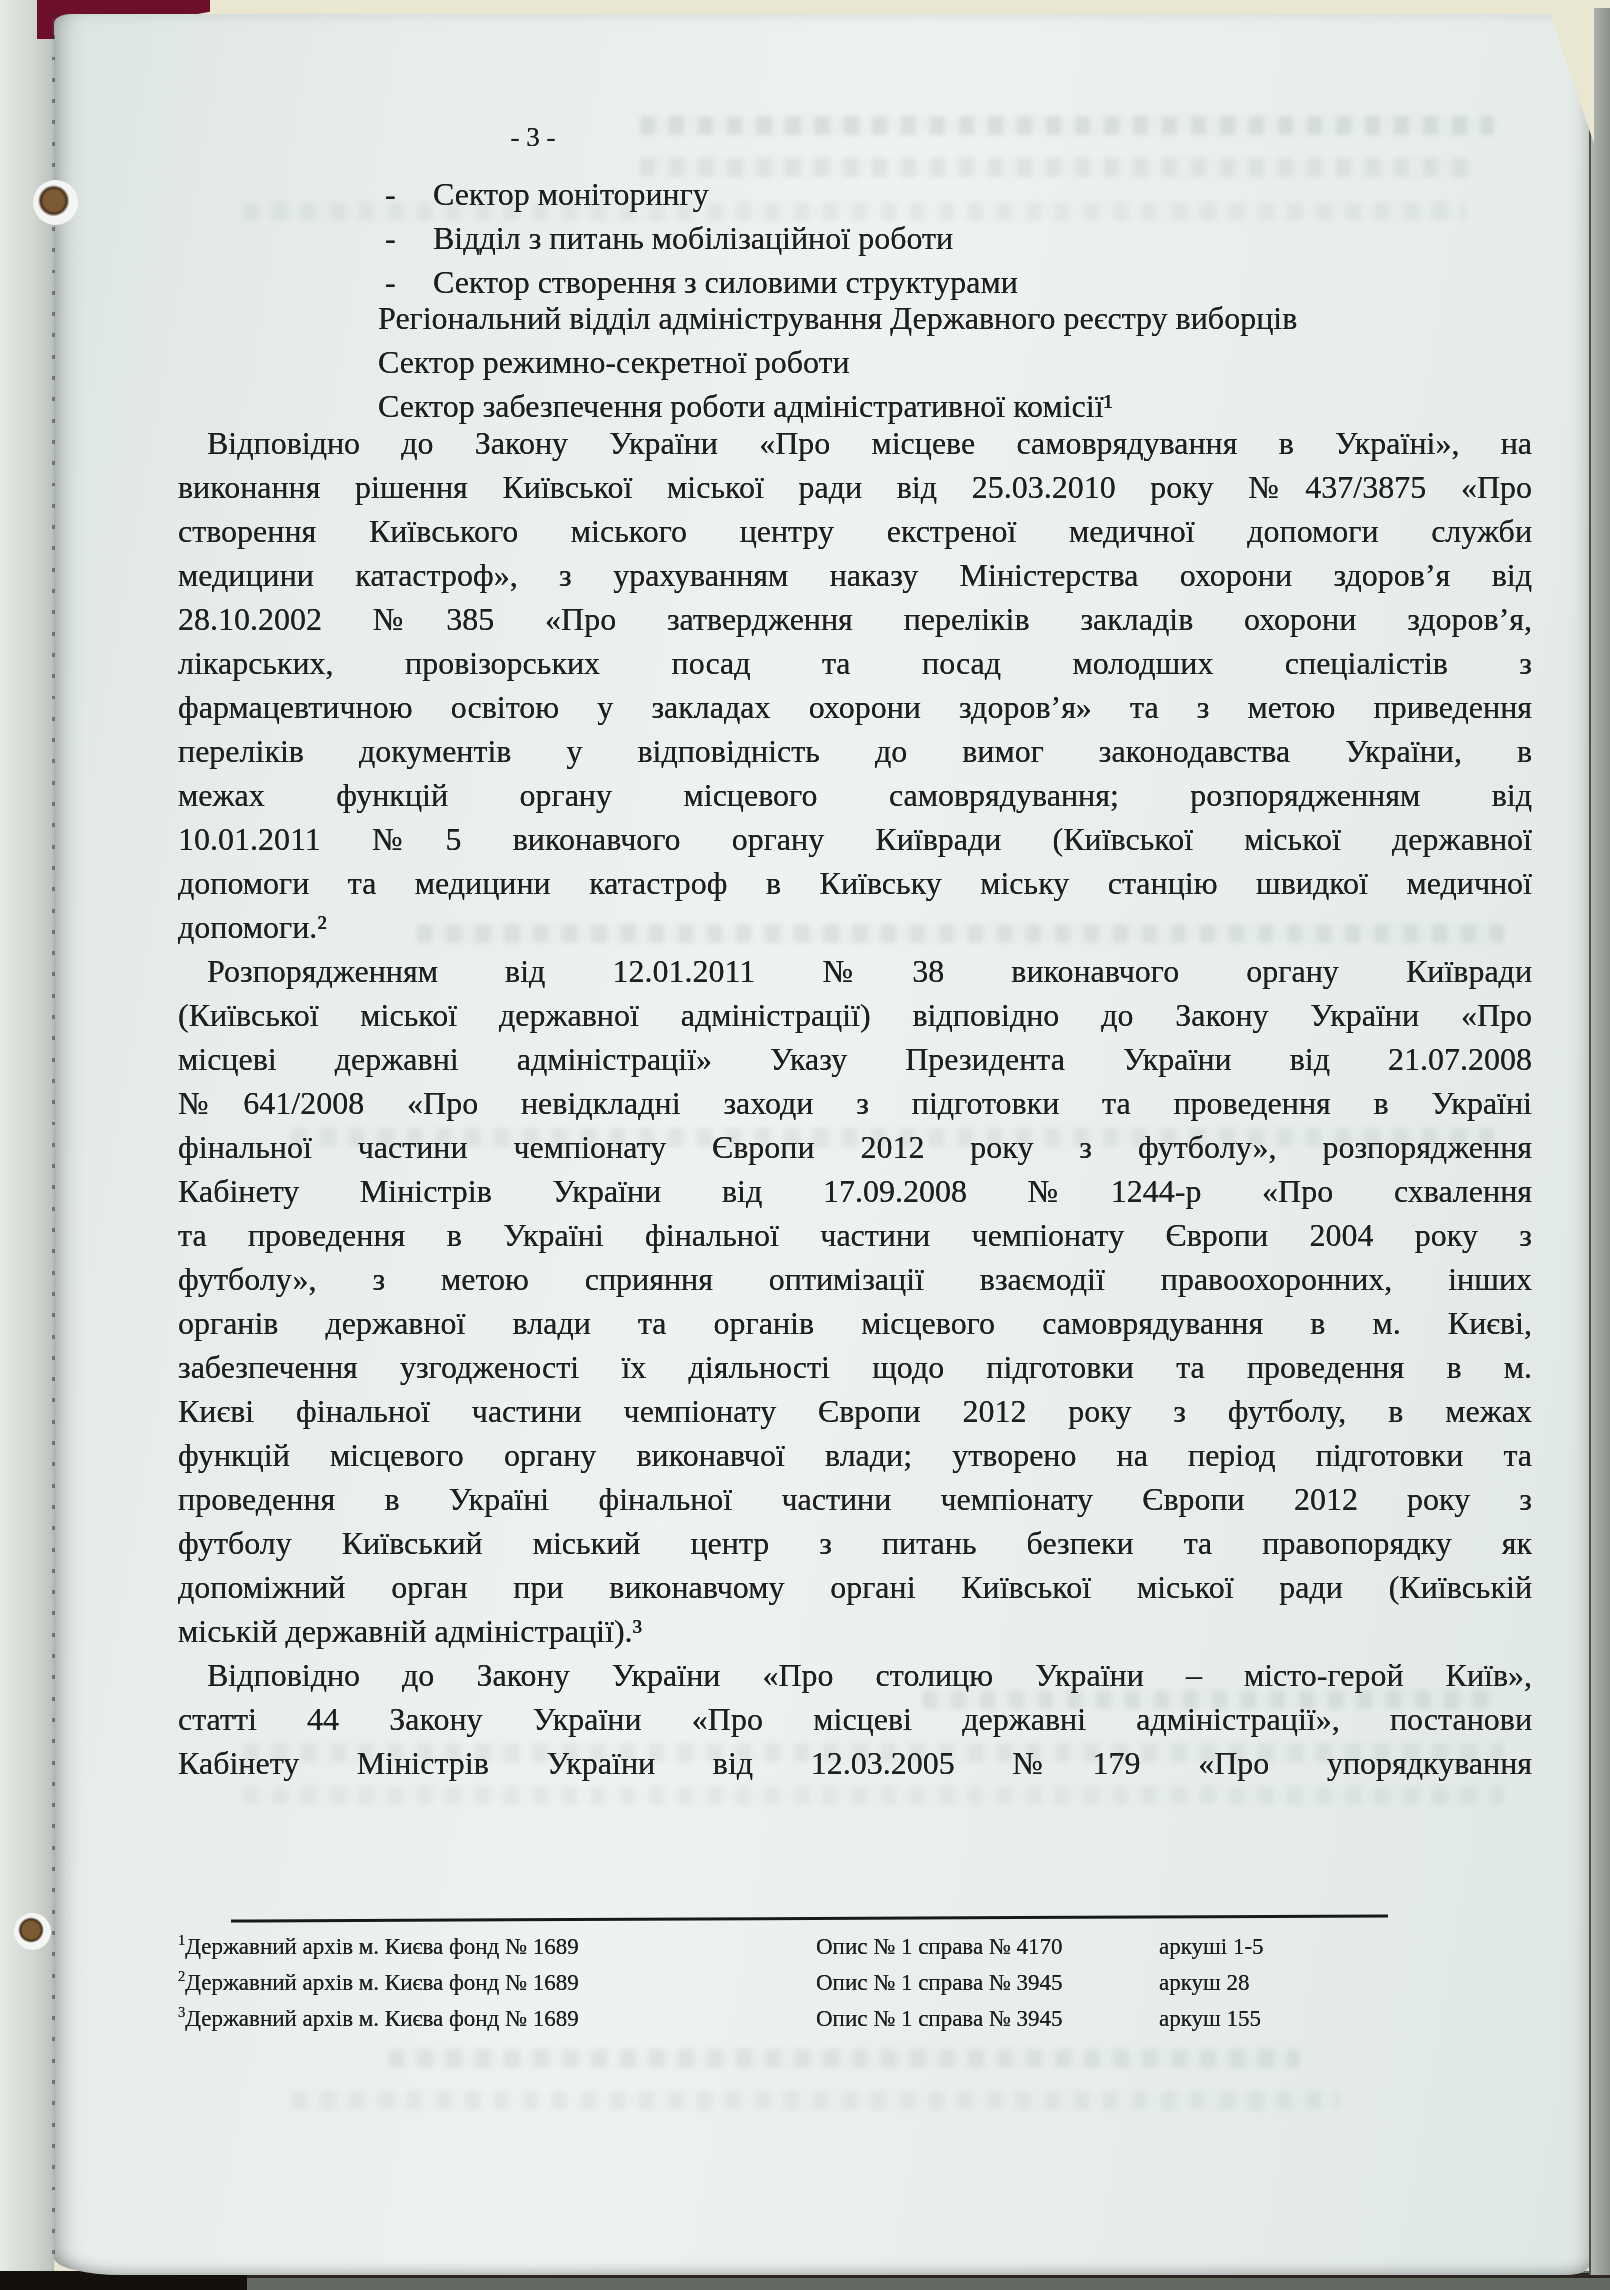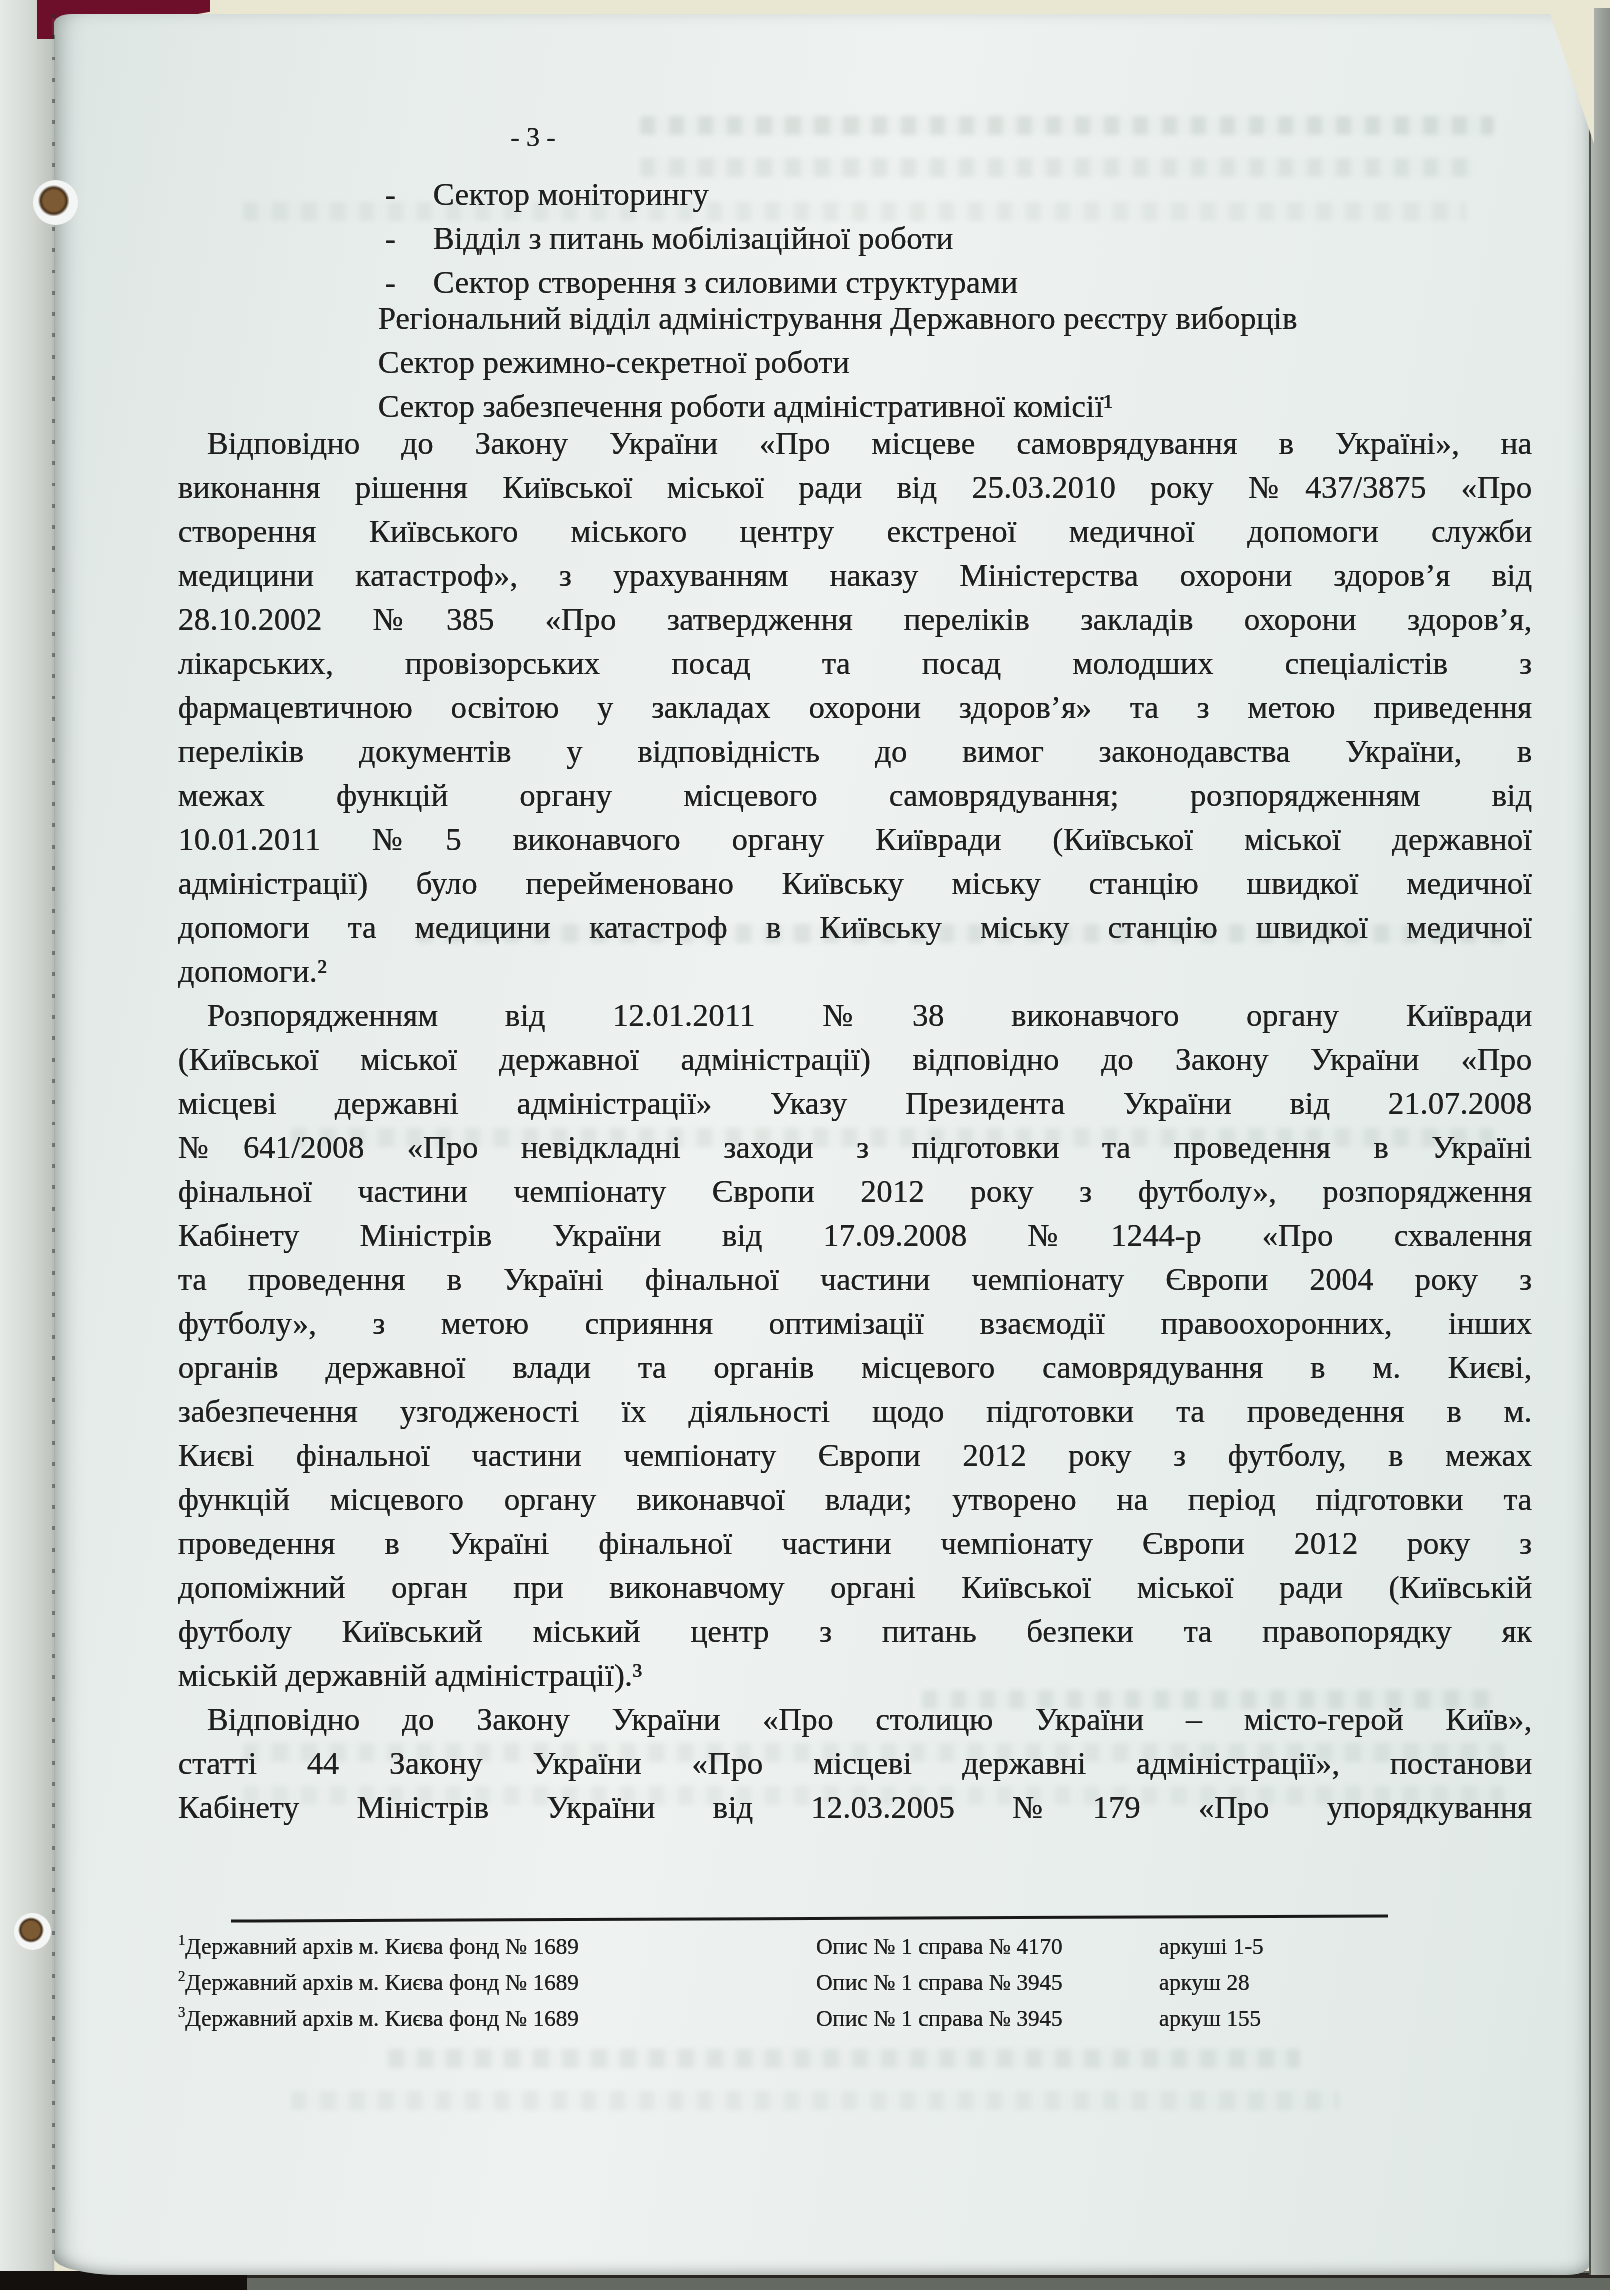--- a/index.html
+++ b/index.html
@@ -105,38 +105,37 @@
       <div class="pline pl-first">Відповідно до Закону України «Про місцеве самоврядування в Україні», на</div>
       <div class="pline">виконання рішення Київської міської ради від 25.03.2010 року №437/3875 «Про</div>
       <div class="pline">створення Київського міського центру екстреної медичної допомоги служби</div>
       <div class="pline">медицини катастроф», з урахуванням наказу Міністерства охорони здоров’я від</div>
       <div class="pline">28.10.2002 №385 «Про затвердження переліків закладів охорони здоров’я,</div>
       <div class="pline">лікарських, провізорських посад та посад молодших спеціалістів з</div>
       <div class="pline">фармацевтичною освітою у закладах охорони здоров’я» та з метою приведення</div>
       <div class="pline">переліків документів у відповідність до вимог законодавства України, в</div>
       <div class="pline">межах функцій органу місцевого самоврядування; розпорядженням від</div>
       <div class="pline">10.01.2011 №5 виконавчого органу Київради (Київської міської державної</div>
-      <div class="pline">адміністрації) було перейменовано Київську міську станцію швидкої медичної</div>
       <div class="pline">допомоги та медицини катастроф в Київську міську станцію швидкої медичної</div>
       <div class="pline pl-last">допомоги.²</div>
       <div class="pline pl-first">Розпорядженням від 12.01.2011 №38 виконавчого органу Київради</div>
       <div class="pline">(Київської міської державної адміністрації) відповідно до Закону України «Про</div>
       <div class="pline">місцеві державні адміністрації» Указу Президента України від 21.07.2008</div>
       <div class="pline">№641/2008 «Про невідкладні заходи з підготовки та проведення в Україні</div>
       <div class="pline">фінальної частини чемпіонату Європи 2012 року з футболу», розпорядження</div>
       <div class="pline">Кабінету Міністрів України від 17.09.2008 №1244-р «Про схвалення</div>
       <div class="pline">та проведення в Україні фінальної частини чемпіонату Європи 2004 року з</div>
       <div class="pline">футболу», з метою сприяння оптимізації взаємодії правоохоронних, інших</div>
       <div class="pline">органів державної влади та органів місцевого самоврядування в м. Києві,</div>
       <div class="pline">забезпечення узгодженості їх діяльності щодо підготовки та проведення в м.</div>
       <div class="pline">Києві фінальної частини чемпіонату Європи 2012 року з футболу, в межах</div>
       <div class="pline">функцій місцевого органу виконавчої влади; утворено на період підготовки та</div>
       <div class="pline">проведення в Україні фінальної частини чемпіонату Європи 2012 року з</div>
+      <div class="pline">футболу Київський міський центр з питань безпеки та правопорядку як</div>
       <div class="pline">допоміжний орган при виконавчому органі Київської міської ради (Київській</div>
-      <div class="pline">футболу Київський міський центр з питань безпеки та правопорядку як</div>
       <div class="pline pl-last">міській державній адміністрації).³</div>
       <div class="pline pl-first">Відповідно до Закону України «Про столицю України – місто-герой Київ»,</div>
       <div class="pline">статті 44 Закону України «Про місцеві державні адміністрації», постанови</div>
       <div class="pline">Кабінету Міністрів України від 12.03.2005 №179 «Про упорядкування</div>
     </div>
   <div id="fnrule"></div>
   <div id="footnotes">
       <div class="cell"><sup class="fn">1</sup><span>Державний архів м. Києва фонд № 1689</span></div>
       <div class="cell">Опис № 1 справа № 4170</div>
       <div class="cell">аркуші 1-5</div>

